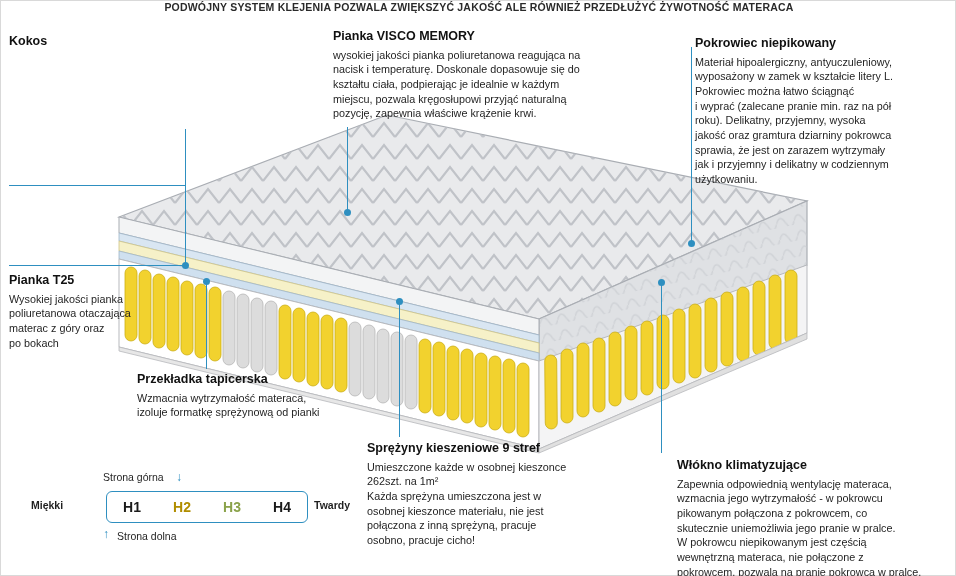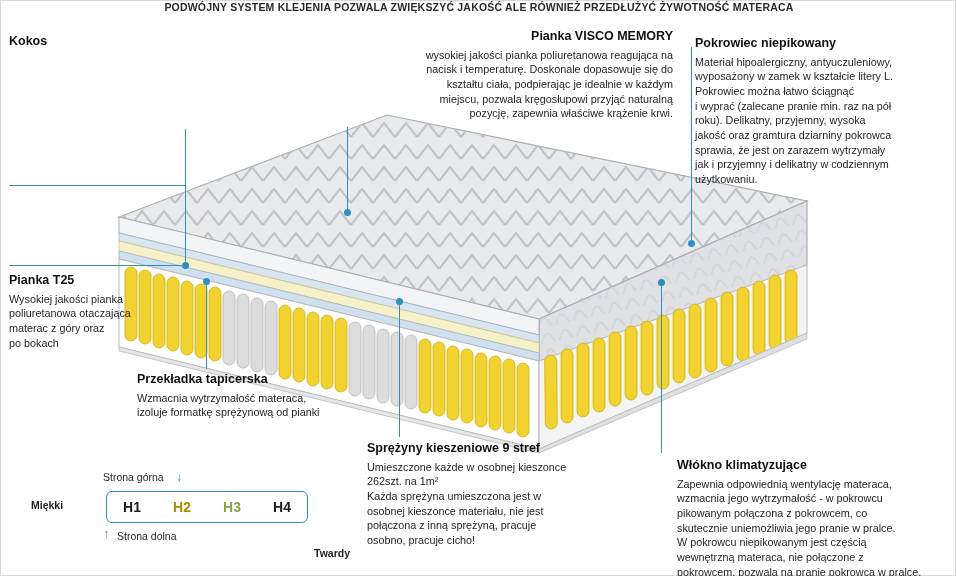--- a/index.html
+++ b/index.html
@@ -53,21 +53,21 @@
   }
   .callout .body {
     font-size: 10.8px;
     line-height: 1.36;
     color: #1f1f1f;
     white-space: pre-line;
   }
 
   
   #c-kokos      { left: 8px;   top: 33px;  width: 175px; }
-  #c-visco      { left: 332px; top: 28px;  width: 340px; text-align: right; }
+  #c-visco      { left: 332px; top: 28px;  width: 340px; }
   #c-pokrowiec  { left: 694px; top: 35px;  width: 252px; }
   #c-pianka     { left: 8px;   top: 272px; width: 180px; }
   #c-przekladka { left: 136px; top: 371px; width: 250px; }
   #c-sprezyny   { left: 366px; top: 440px; width: 280px; }
   #c-wlokno     { left: 676px; top: 457px; width: 270px; }
 
   
   .line {
     position: absolute;
     background: #2e8fc0;
@@ -116,21 +116,21 @@
     text-align: center;
     font-size: 14px;
     font-weight: bold;
   }
   .scale-label {
     position: absolute;
     font-size: 10.5px;
     color: #1f1f1f;
   }
   #lbl-miekki { left: 0px;  top: 30px; font-weight: bold; }
-  #lbl-twardy { left: 283px; top: 30px; font-weight: bold; margin-top: 48px; }
+  #lbl-twardy { left: 283px; top: 30px; font-weight: bold; }
   #lbl-gora   { left: 72px; top: 2px; }
   #lbl-dol    { left: 86px; top: 61px; }
   .arrow {
     position: absolute;
     color: #2e8fc0;
     font-size: 12px;
     line-height: 1;
   }
   #arr-up   { left: 72px; top: 59px; }
   #arr-down { left: 145px; top: 2px; }

